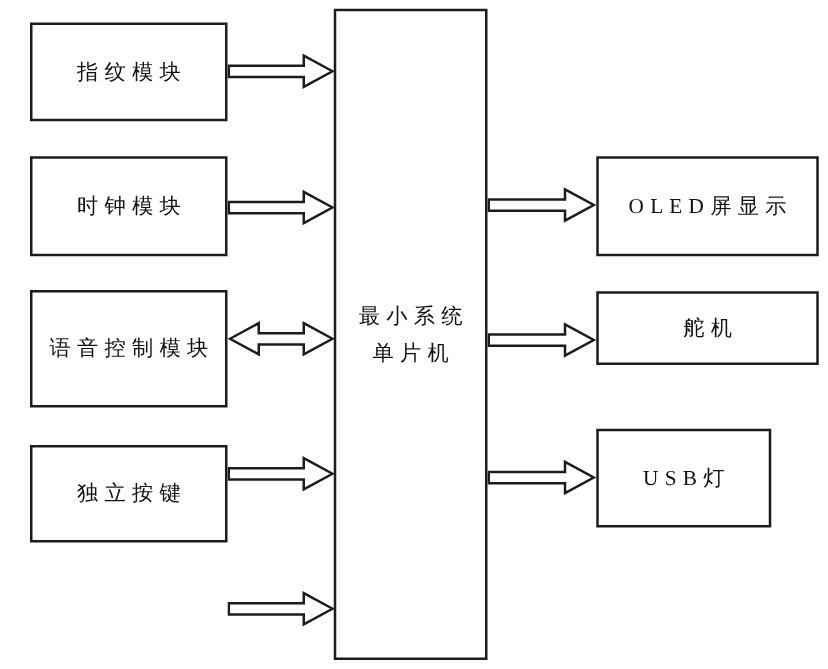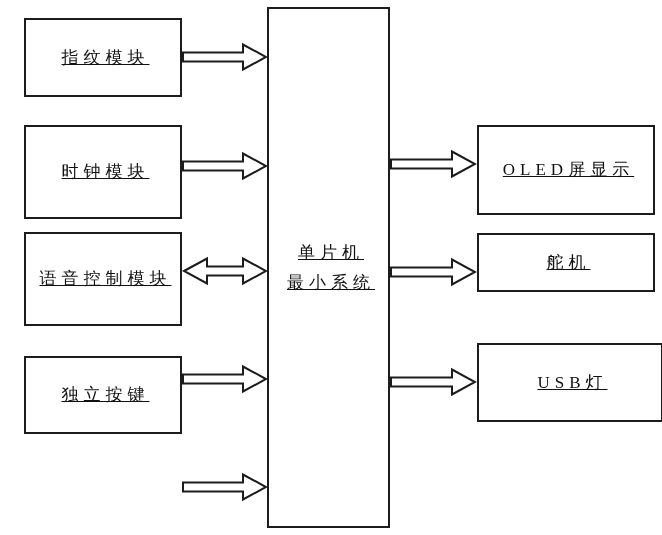--- a/index.html
+++ b/index.html
@@ -22,36 +22,36 @@
     background: #ffffff;
     display: flex;
     align-items: center;
     justify-content: center;
     text-align: center;
     color: #111111;
     font-size: 17px;
     letter-spacing: 5px;
     line-height: 30px;
   }
-  .node .inner { text-indent: 5px; text-decoration: underline; }
+  .node .inner { text-indent: 5px; }
   .center-node {
     flex-direction: column;
   }
   
   .lbox1 { left: 24px;  top: 18px;  width: 158px; height: 79px; }
-  .lbox2 { left: 24px;  top: 125px; width: 158px; height: 94px; }
+  .lbox2 { left: 24px;  top: 125px; width: 158px; height: 80px; }
   .lbox3 { left: 24px;  top: 232px; width: 158px; height: 94px; }
   .lbox4 { left: 24px;  top: 356px; width: 158px; height: 78px; }
   .lbox5 { left: 26px;  top: 445px; width: 156px; height: 80px; }
   
   .cbox  { left: 267px; top: 7px;   width: 123px; height: 521px; }
   
-  .rbox1 { left: 477px; top: 125px; width: 178px; height: 90px; }
+  .rbox1 { left: 477px; top: 125px; width: 178px; height: 80px; }
   .rbox2 { left: 477px; top: 233px; width: 178px; height: 59px; }
-  .rbox3 { left: 477px; top: 343px; width: 186px; height: 79px; }
+  .rbox3 { left: 477px; top: 343px; width: 140px; height: 79px; }
   
   .arrow {
     position: absolute;
     width: 86px;
     height: 30px;
   }
   .la { left: 182px; }
   .ra { left: 390px; width: 87px; }
   .la1 { top: 42px; }
   .la2 { top: 151px; }
@@ -75,22 +75,22 @@
     <span class="inner">时钟模块</span>
   </div>
   <div class="node lbox3">
     <span class="inner">语音控制模块</span>
   </div>
   <div class="node lbox4">
     <span class="inner">独立按键</span>
   </div>
 
   <div class="node cbox center-node">
+    <span class="inner">最小系统</span>
     <span class="inner">单片机</span>
-    <span class="inner">最小系统</span>
   </div>
 
   <div class="node rbox1">
     <span class="inner">OLED屏显示</span>
   </div>
   <div class="node rbox2">
     <span class="inner">舵机</span>
   </div>
   <div class="node rbox3">
     <span class="inner">USB灯</span>

